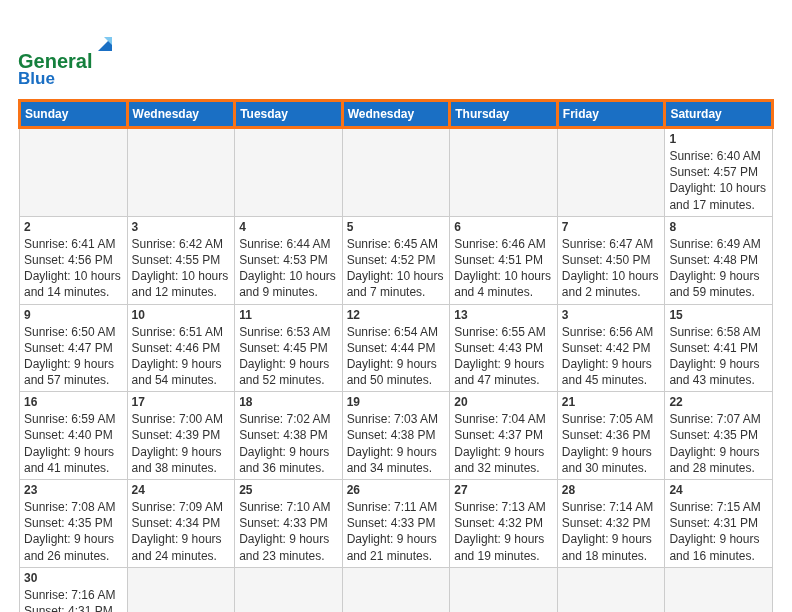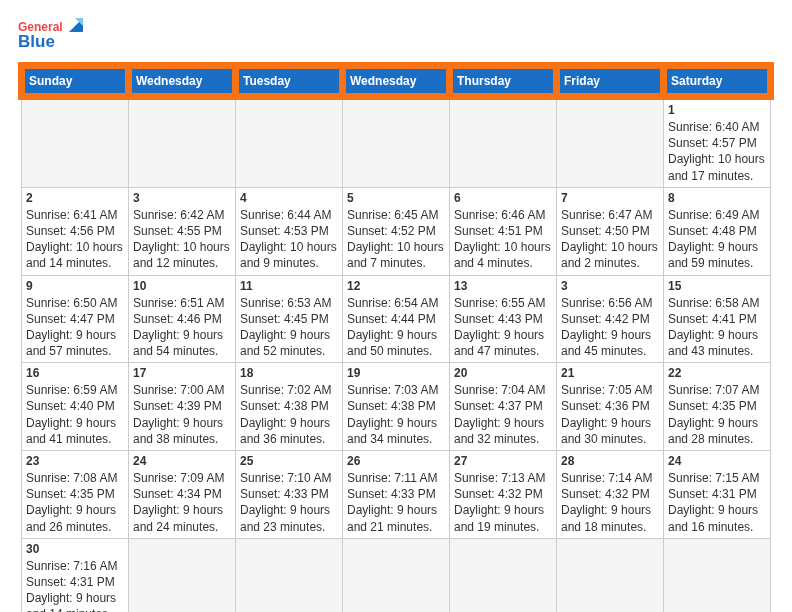--- a/index.html
+++ b/index.html
@@ -45,21 +45,21 @@
       border-collapse: collapse;
       border: 1px solid #bbb;
     }
     .calendar th {
       background: #1a6fc4;
       color: #fff;
       font-size: 12px;
       font-weight: bold;
       padding: 5px 4px;
       text-align: left;
-      border: 7px solid #f97316;
+      border: 3px solid #f97316;
     }
     .calendar td {
       vertical-align: top;
       border: 1px solid #ccc;
       padding: 3px 4px;
       width: calc(100% / 7);
       min-height: 72px;
       height: 72px;
       font-size: 10px;
       color: #333;
@@ -84,21 +84,21 @@
     }
   </style>
 </head>
 <body>
 
 <div class="page">
   <div class="header">
     <div class="logo">
     <div style="display:flex;flex-direction:column;align-items:flex-start;">
       <div style="display:flex;align-items:center;">
-        <span style="font-size:12px;font-weight:bold;color:#ef4444;">General</span>
+        <span style="font-size:20px;font-weight:bold;color:#15803d;margin-top:32px;">General</span>
         <svg width="22" height="22" viewBox="0 0 22 22" style="margin-left:2px;margin-top:-4px;">
           <polygon points="4,18 18,4 18,18" fill="#1a6fc4"></polygon>
           <polygon points="10,4 18,4 18,12" fill="#7ec8f0"></polygon>
         </svg>
       </div>
       <span style="font-size:17px;font-weight:bold;color:#1a6fc4;margin-top:-4px;">Blue</span>
     </div>
   </div>
     <div class="title-block">
       <div class="month-title"></div>

